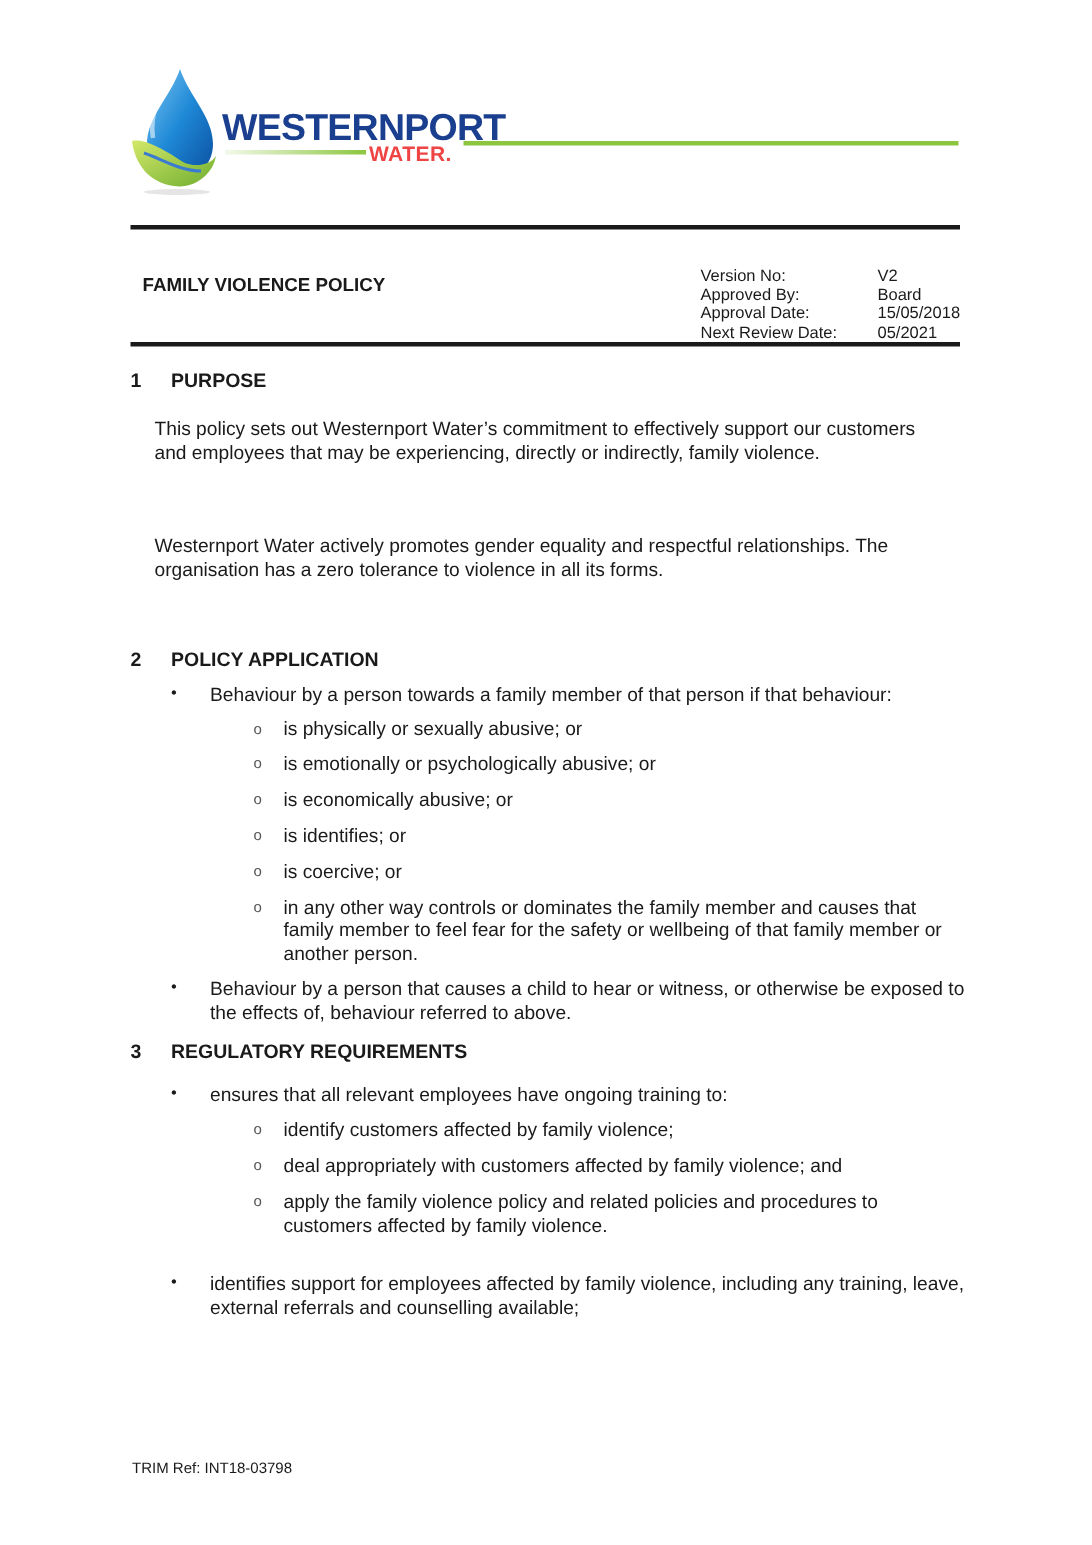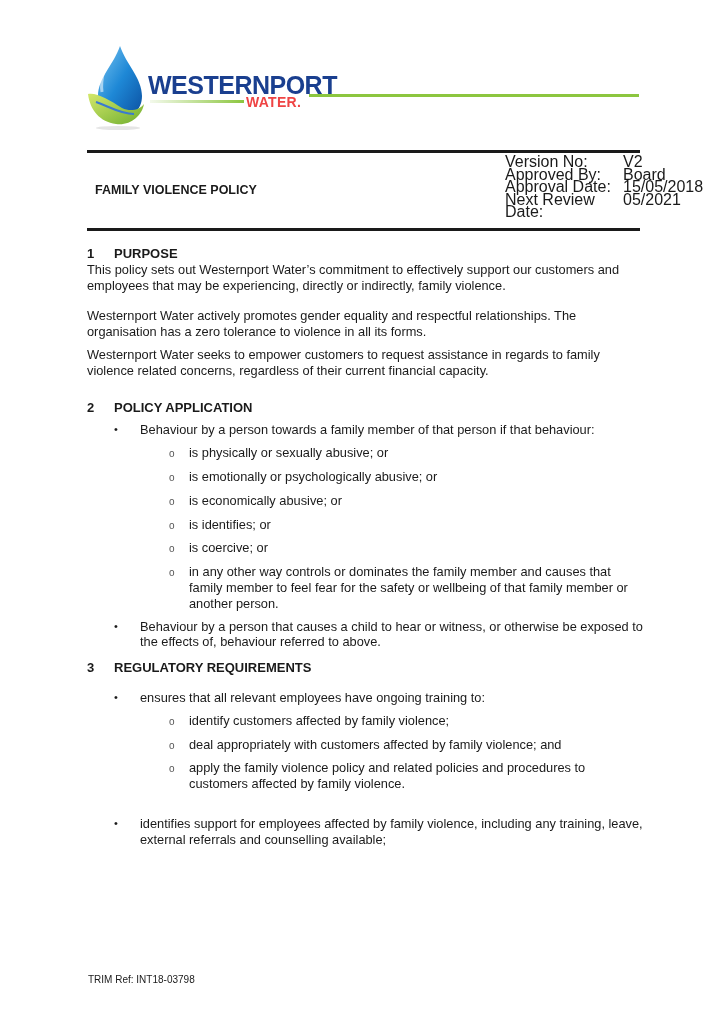--- a/index.html
+++ b/index.html
@@ -26,27 +26,27 @@
       position: absolute; left: 223px; top: 50px; width: 330px; height: 3px;
       background: #8cc63f;
     }
     .rule { position: absolute; left: 87px; width: 553px; height: 3px; background: #1a1a1a; }
     .rule.top { top: 150px; }
     .rule.bottom { top: 228px; }
     .doc-title {
       position: absolute; left: 95px; top: 183px;
       font-weight: bold; font-size: 12.5px;
     }
-    .meta { position: absolute; left: 467px; top: 156px; font-size: 16px; line-height: 12.5px; margin-left: 38px; }
+    .meta { position: absolute; left: 467px; top: 178px; font-size: 11px; line-height: 12.5px; }
     .meta-row { display: flex; }
     .meta-label { width: 118px; }
     .content { position: absolute; left: 87px; top: 246px; width: 560px; font-size: 12.8px; line-height: 15.8px; }
     .sec-head { font-weight: bold; font-size: 13px; display: flex; }
     .sec-num { width: 27px; }
-    p { margin: 0; }
+    p { margin: 16px; }
     .gap-lg { height: 15px; }
     .gap-sm { height: 7px; }
     .bullet { display: flex; margin-left: 27px; }
     .bullet .mark { width: 26px; font-size: 11px; }
     .sub { display: flex; margin-left: 82px; }
     .sub .mark { width: 20px; font-size: 10px; color: #555; padding-top: 1px; }
     .item-text { flex: 1; }
     .footer { position: absolute; left: 88px; top: 974px; font-size: 10px; }
   </style>
 </head>
@@ -102,21 +102,20 @@
 <div class="content">
 
   <div class="sec-head">
     <span class="sec-num">1</span>
     <span>PURPOSE</span>
   </div>
   <p>This policy sets out Westernport Water’s commitment to effectively support our customers and employees that may be experiencing, directly or indirectly, family violence.</p>
   <div class="gap-lg"></div>
   <p>Westernport Water actively promotes gender equality and respectful relationships. The organisation has a zero tolerance to violence in all its forms.</p>
   <div class="gap-sm"></div>
-  <p>Westernport Water seeks to empower customers to request assistance in regards to family violence related concerns, regardless of their current financial capacity.</p>
   <div style="height:21px"></div>
 
   <div class="sec-head">
     <span class="sec-num">2</span>
     <span>POLICY APPLICATION</span>
   </div>
   <div class="gap-sm"></div>
   <div class="bullet">
     <span class="mark">•</span>
     <span class="item-text">Behaviour by a person towards a family member of that person if that behaviour:</span>

